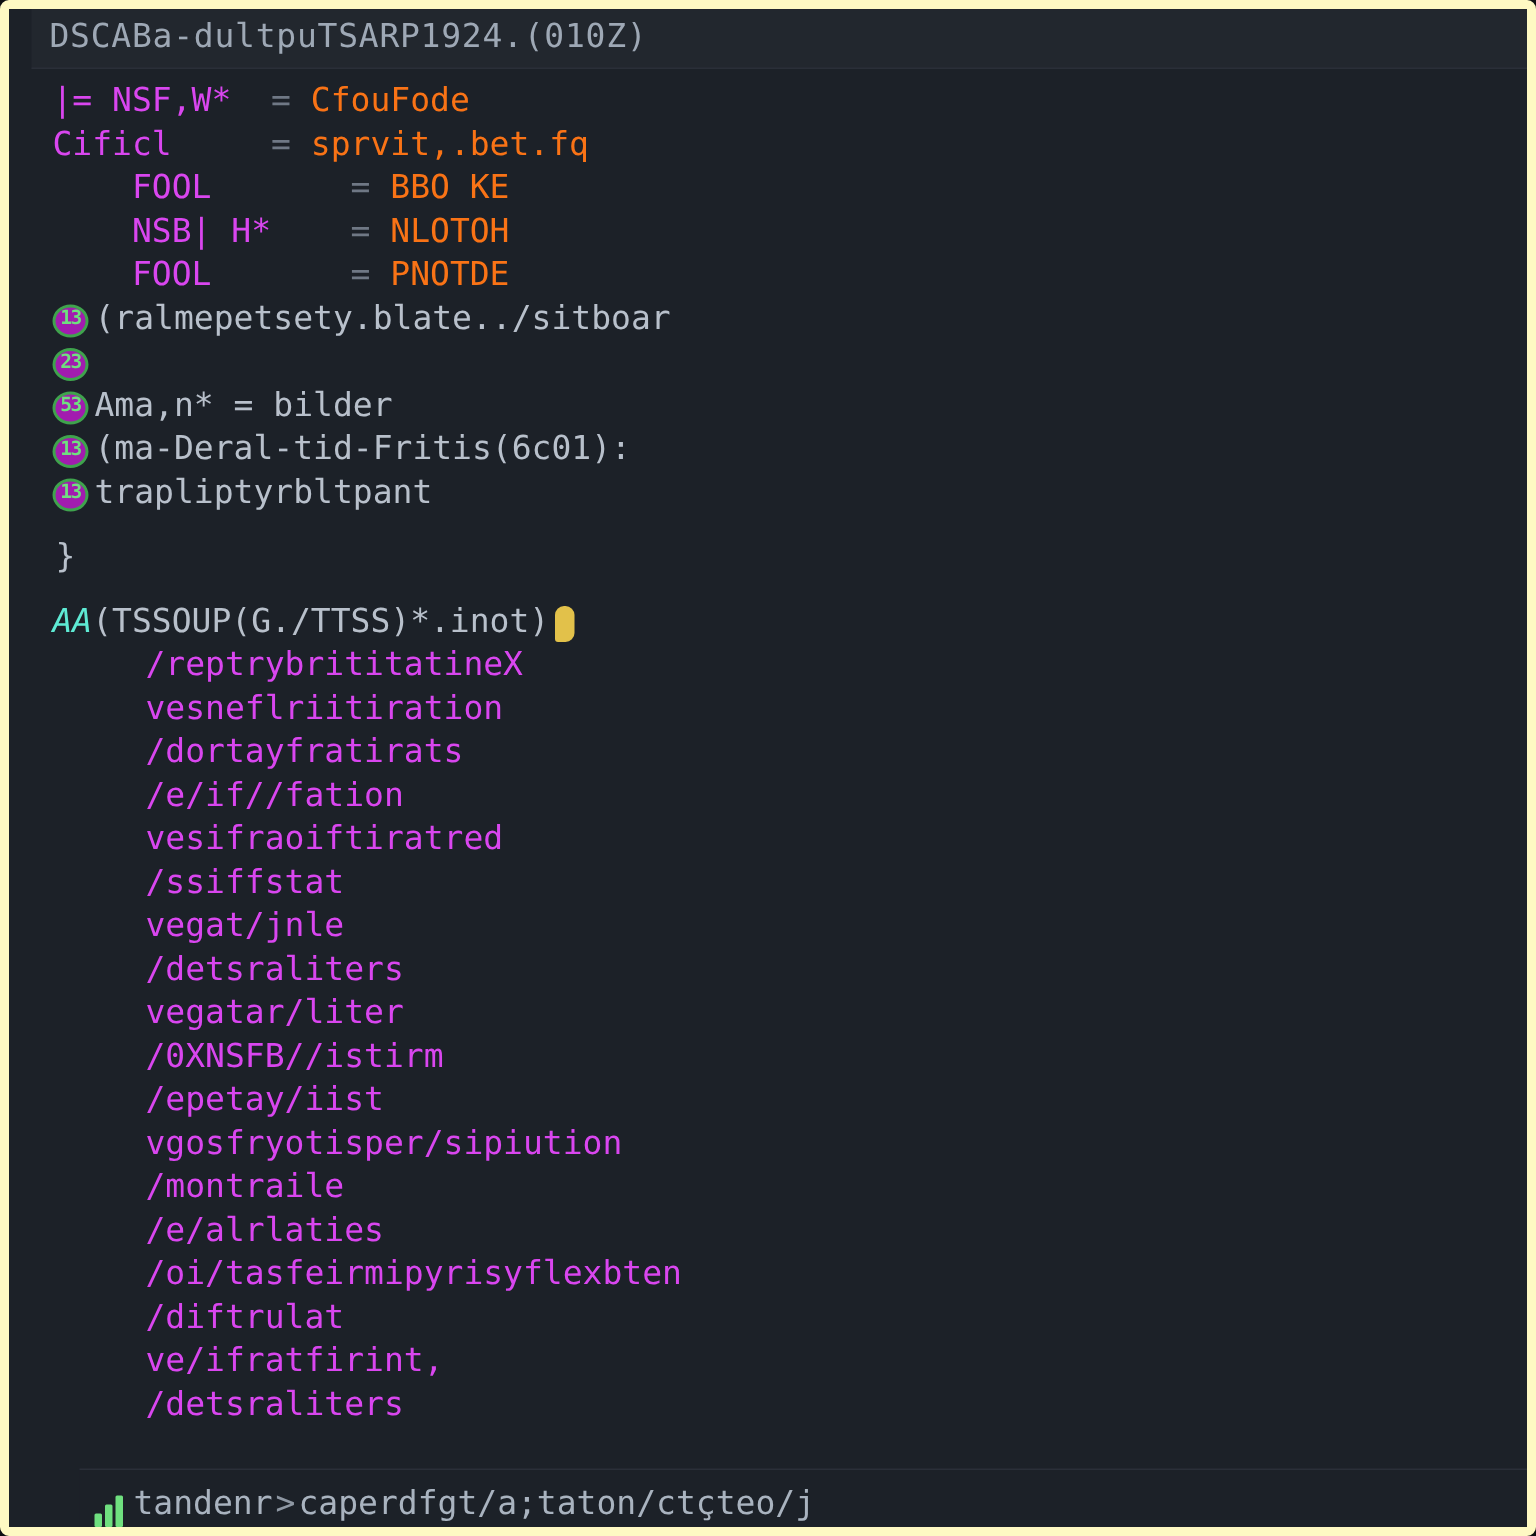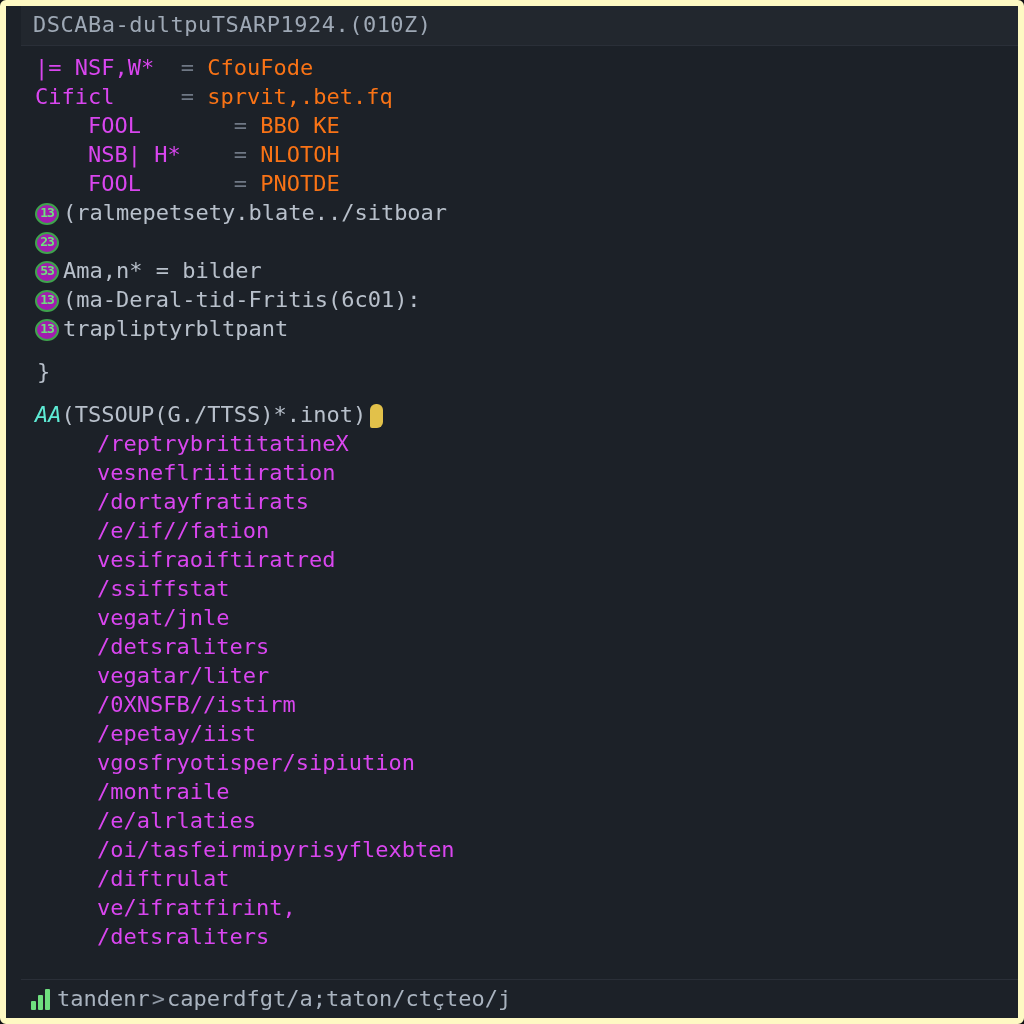--- a/index.html
+++ b/index.html
@@ -80,24 +80,25 @@
     background: #e2c14a;
     border-radius: 6px 6px 6px 2px;
     vertical-align: -4px;
     margin-left: 4px;
   }
   .status-bar {
     height: 38px;
     border-top: 1px solid #2a2f38;
     background: #1c2128;
     display: flex;
-    align-items: center;
+    align-items: flex-end;
     padding: 0 10px;
     color: #a9b3bf;
     font-size: 22px;
+    margin-left: 32px;
   }
   .status-icon {
     display: inline-flex;
     width: 20px;
     height: 22px;
     margin-right: 6px;
     align-items: flex-end;
     gap: 2px;
   }
   .status-icon .bar {

